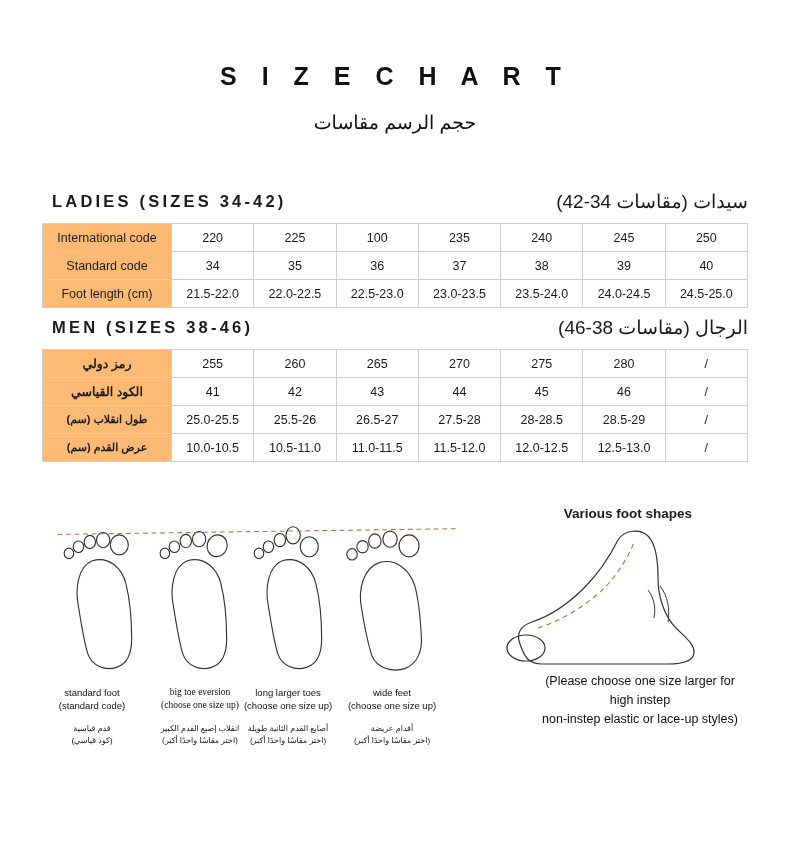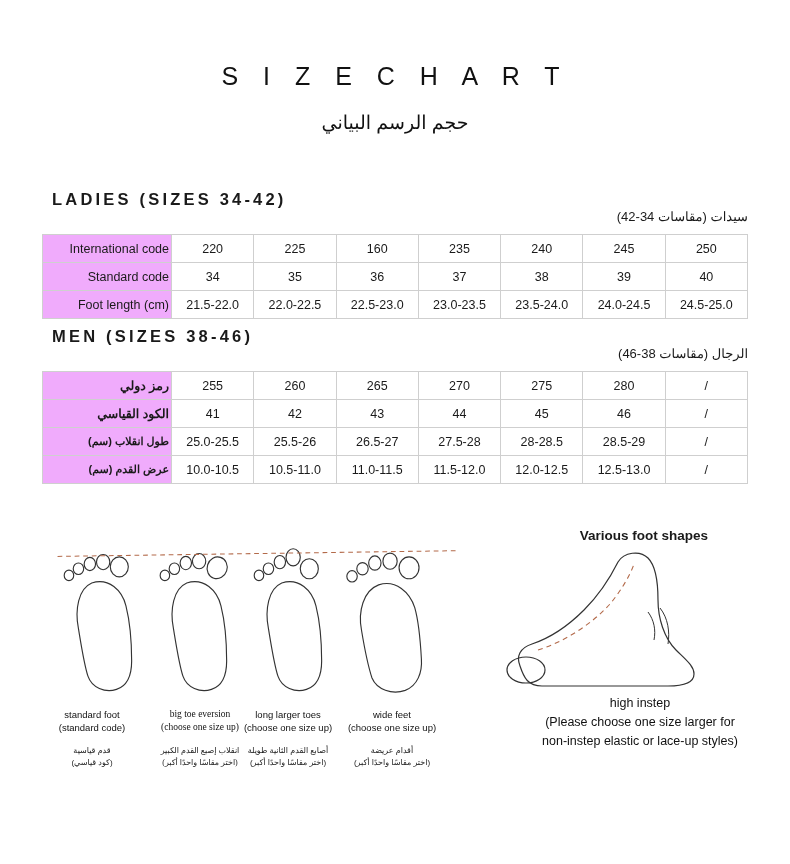--- a/index.html
+++ b/index.html
@@ -19,49 +19,48 @@
     width: 790px;
     height: 864px;
     position: relative;
     box-sizing: border-box;
   }
   
   .title {
     text-align: center;
     font-size: 25px;
     letter-spacing: 9px;
-    font-weight: normal;
+    font-weight: bold;
     margin-top: 62px;
     color: #111;
   }
   .subtitle {
     text-align: center;
     font-size: 19px;
     letter-spacing: 4px;
     margin-top: 20px;
     direction: rtl;
     color: #111;
   }
   
   .section-head {
     display: flex;
-    align-items: flex-start;
+    align-items: center;
     margin: 0 0 10px 0;
     padding-left: 52px;
     padding-right: 42px;
-    flex-direction: column;
   }
   .section-head .en {
     font-size: 16.5px;
     font-weight: bold;
     letter-spacing: 3.2px;
     white-space: nowrap;
   }
   .section-head .ar {
-    font-size: 13px;
+    font-size: 19px;
     letter-spacing: 1px;
     margin-left: auto;
     direction: rtl;
     white-space: nowrap;
   }
   .ladies-head { margin-top: 56px; }
   .men-head { margin-top: 8px; }
 
   
   table {
@@ -75,24 +74,23 @@
     text-align: center;
     font-size: 12.5px;
     height: 27px;
     padding: 0 2px;
     color: #1a1a1a;
     background: #fff;
     overflow: hidden;
     white-space: nowrap;
   }
   td.rowhead {
-    background: #f0abfc;
+    background: #fdba74;
     width: 124px;
     font-size: 12.5px;
-    text-align: right;
   }
   td.rowhead.ar {
     direction: rtl;
     font-weight: bold;
   }
   td.small {
     font-size: 11px;
   }
   
   .diagrams {
@@ -118,21 +116,21 @@
   .foot-cap .ar {
     direction: rtl;
     font-size: 8px;
     line-height: 12px;
     color: #222;
     margin-top: 11px;
     display: block;
   }
   .various-title {
     position: absolute;
-    left: 524px;
+    left: 508px;
     top: 2px;
     width: 240px;
     text-align: center;
     font-size: 13.5px;
     font-weight: bold;
   }
   .instep-cap {
     position: absolute;
     left: 490px;
     top: 168px;
@@ -143,34 +141,34 @@
     color: #111;
   }
   .instep-cap .l1 { display:block; }
 </style>
 </head>
 <body>
 
 <div class="page">
 
   <div class="title">S I Z E    C H A R T</div>
-  <div class="subtitle">حجم الرسم البياني</div>
+  <div class="subtitle">حجم الرسم مقاسات</div>
 
   <div class="section-head ladies-head">
     <span class="en">LADIES (SIZES 34-42)</span>
     <span class="ar">سيدات (مقاسات 34-42)</span>
   </div>
 
   <table>
     <tbody>
       <tr>
         <td class="rowhead">International code</td>
         <td>220</td>
         <td>225</td>
-        <td>160</td>
+        <td>100</td>
         <td>235</td>
         <td>240</td>
         <td>245</td>
         <td>250</td>
       </tr>
       <tr>
         <td class="rowhead">Standard code</td>
         <td>34</td>
         <td>35</td>
         <td>36</td>
@@ -317,19 +315,19 @@
     <div class="foot-cap" style="left:332px; top:182px;">
       <span>wide feet</span><br>
       <span>(choose one size up)</span>
       <span class="ar">أقدام عريضة</span>
       <span class="ar" style="margin-top:0">(اختر مقاسًا واحدًا أكبر)</span>
     </div>
 
     <div class="various-title">Various foot shapes</div>
 
     <div class="instep-cap">
+      <span class="l1">(Please choose one size larger for</span>
       <span class="l1">high instep</span>
-      <span class="l1">(Please choose one size larger for</span>
       <span class="l1">non-instep elastic or lace-up styles)</span>
     </div>
 
   </div>
 </div>
 
 </body></html>

